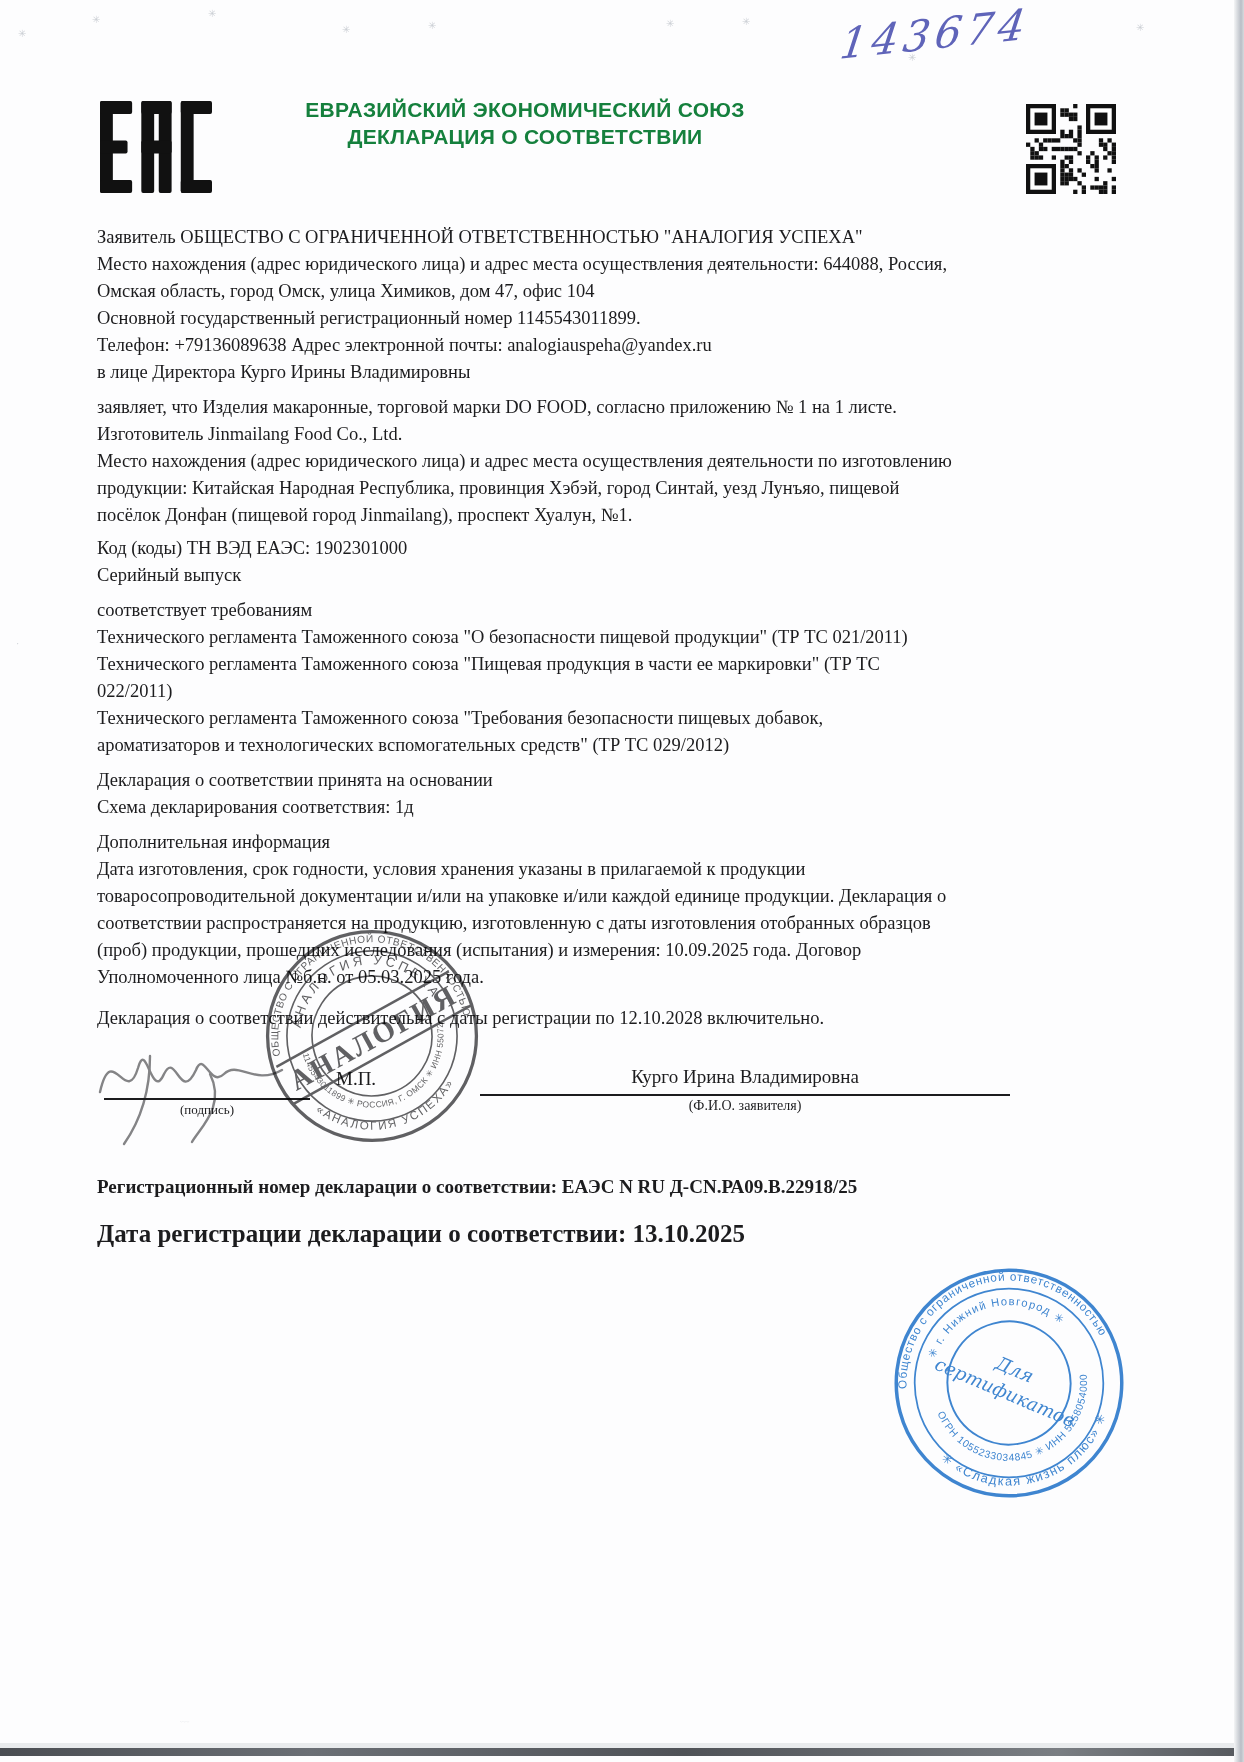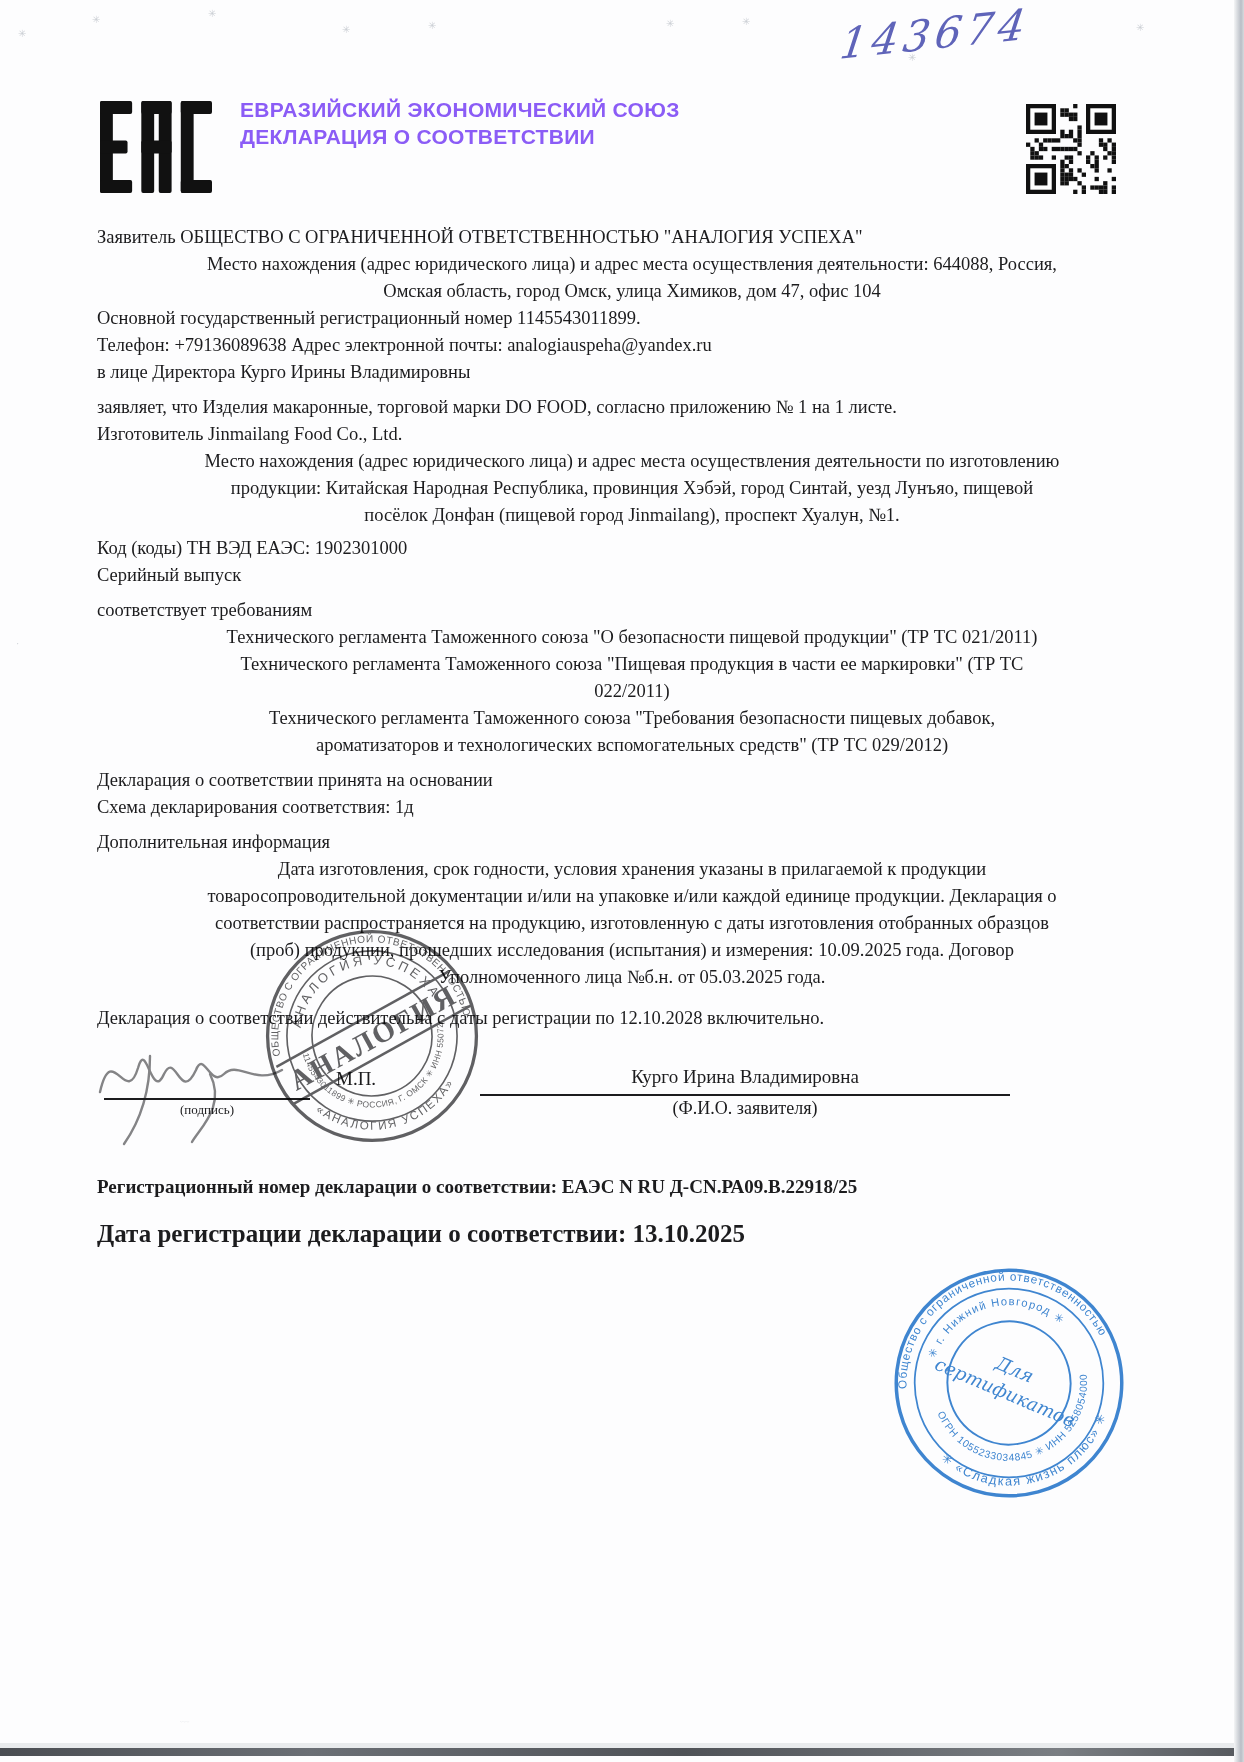--- a/index.html
+++ b/index.html
@@ -4,49 +4,49 @@
 <style>
   html,body{margin:0;padding:0;background:#e8e8ea;}
   .page{
     position:relative;width:1244px;height:1762px;margin:0 auto;
     background:#fdfdfe;overflow:hidden;
     font-family:"Liberation Serif", serif;color:#1c1c1e;
   }
   
   .eac-logo{position:absolute;left:100px;top:101px;}
   .doc-title{
-    position:absolute;left:240px;top:96px;width:570px;text-align:left;
+    position:absolute;left:240px;top:96px;width:570px;text-align:center;
     font-family:"Liberation Sans", sans-serif;font-weight:bold;
-    font-size:21px;line-height:27px;letter-spacing:.3px;color:#8b5cf6;
+    font-size:21px;line-height:27px;letter-spacing:.3px;color:#15803d;
   }
   .handwritten{
     position:absolute;left:840px;top:8px;width:220px;
     font-family:"DejaVu Serif", serif;font-style:italic;
     font-size:42px;letter-spacing:5px;color:#4a4fb0;opacity:.88;
     transform:rotate(-6deg) skewX(-14deg);
   }
   .qr{position:absolute;left:1026px;top:104px;}
   
   .doc{
     position:absolute;left:97px;top:224px;width:1070px;
     font-size:18.5px;line-height:27px;
   }
   .doc p{margin:0;}
-  .doc .pre{white-space:pre-line;text-align:center;}
+  .doc .pre{white-space:pre-line;}
   .b{font-weight:normal;}
   .mt6{margin-top:6px!important;}
   .mt8{margin-top:8px!important;}
   .mt14{margin-top:14px!important;}
   
   .mp-label{position:absolute;left:336px;top:1068px;font-size:19px;}
   .sign-line{position:absolute;left:104px;top:1098px;width:206px;border-bottom:2px solid #1c1c1e;}
   .sign-caption{position:absolute;left:104px;top:1102px;width:206px;text-align:center;font-size:13px;}
   .fio-name{position:absolute;left:480px;top:1066px;width:530px;text-align:center;font-size:19px;}
   .fio-line{position:absolute;left:480px;top:1094px;width:530px;border-bottom:2px solid #1c1c1e;}
-  .fio-caption{position:absolute;left:480px;top:1098px;width:530px;text-align:center;font-size:18px;}
+  .fio-caption{position:absolute;left:480px;top:1098px;width:530px;text-align:center;font-size:14px;}
   .signature-svg{position:absolute;left:92px;top:1012px;}
   
   .reg-line1{position:absolute;left:97px;top:1176px;font-size:19px;font-weight:bold;}
   .reg-line2{position:absolute;left:97px;top:1220px;font-size:25px;font-weight:bold;text-align:right;}
   
   .stamp-black{position:absolute;left:256px;top:920px;opacity:.82;mix-blend-mode:multiply;}
   .stamp-blue{position:absolute;left:886px;top:1260px;opacity:.92;mix-blend-mode:multiply;}
   
   .speck{position:absolute;color:#b7bcc4;font-size:10px;opacity:.7;}
   .edge-right{position:absolute;right:0;top:0;width:10px;height:1762px;

